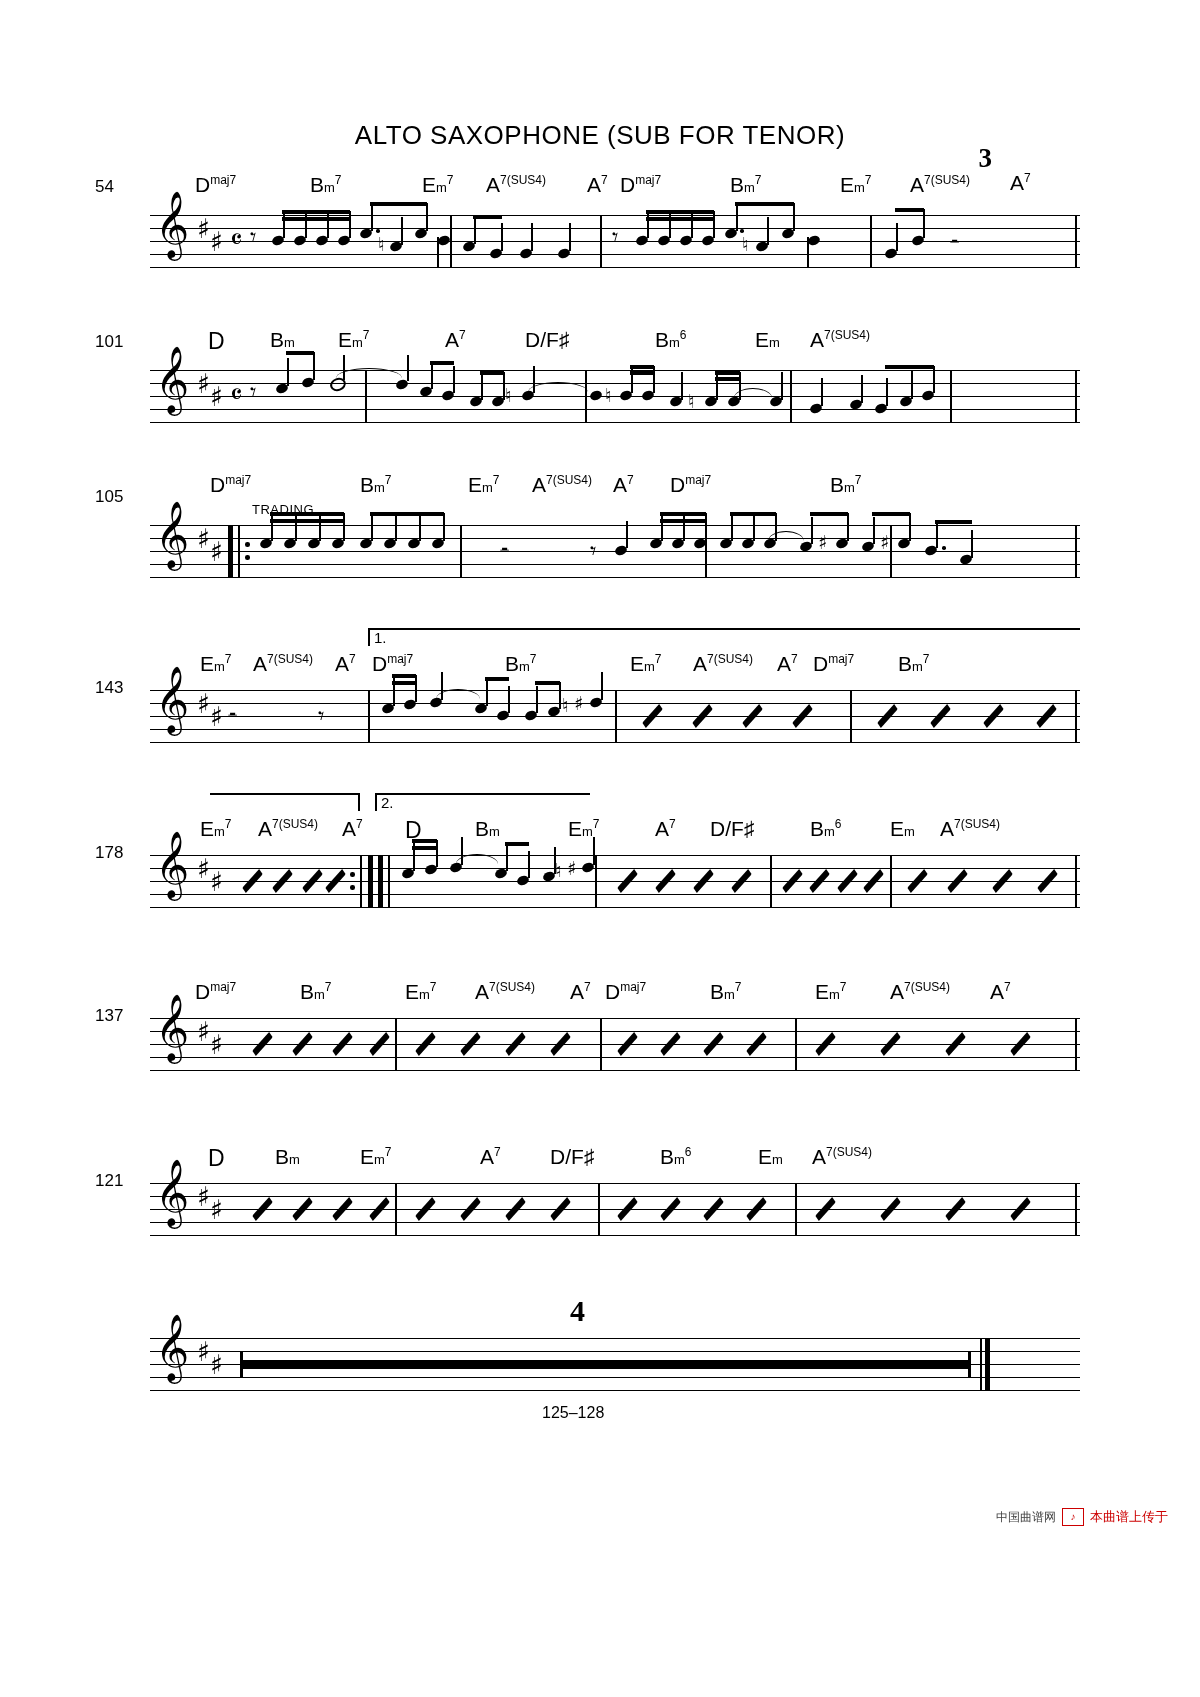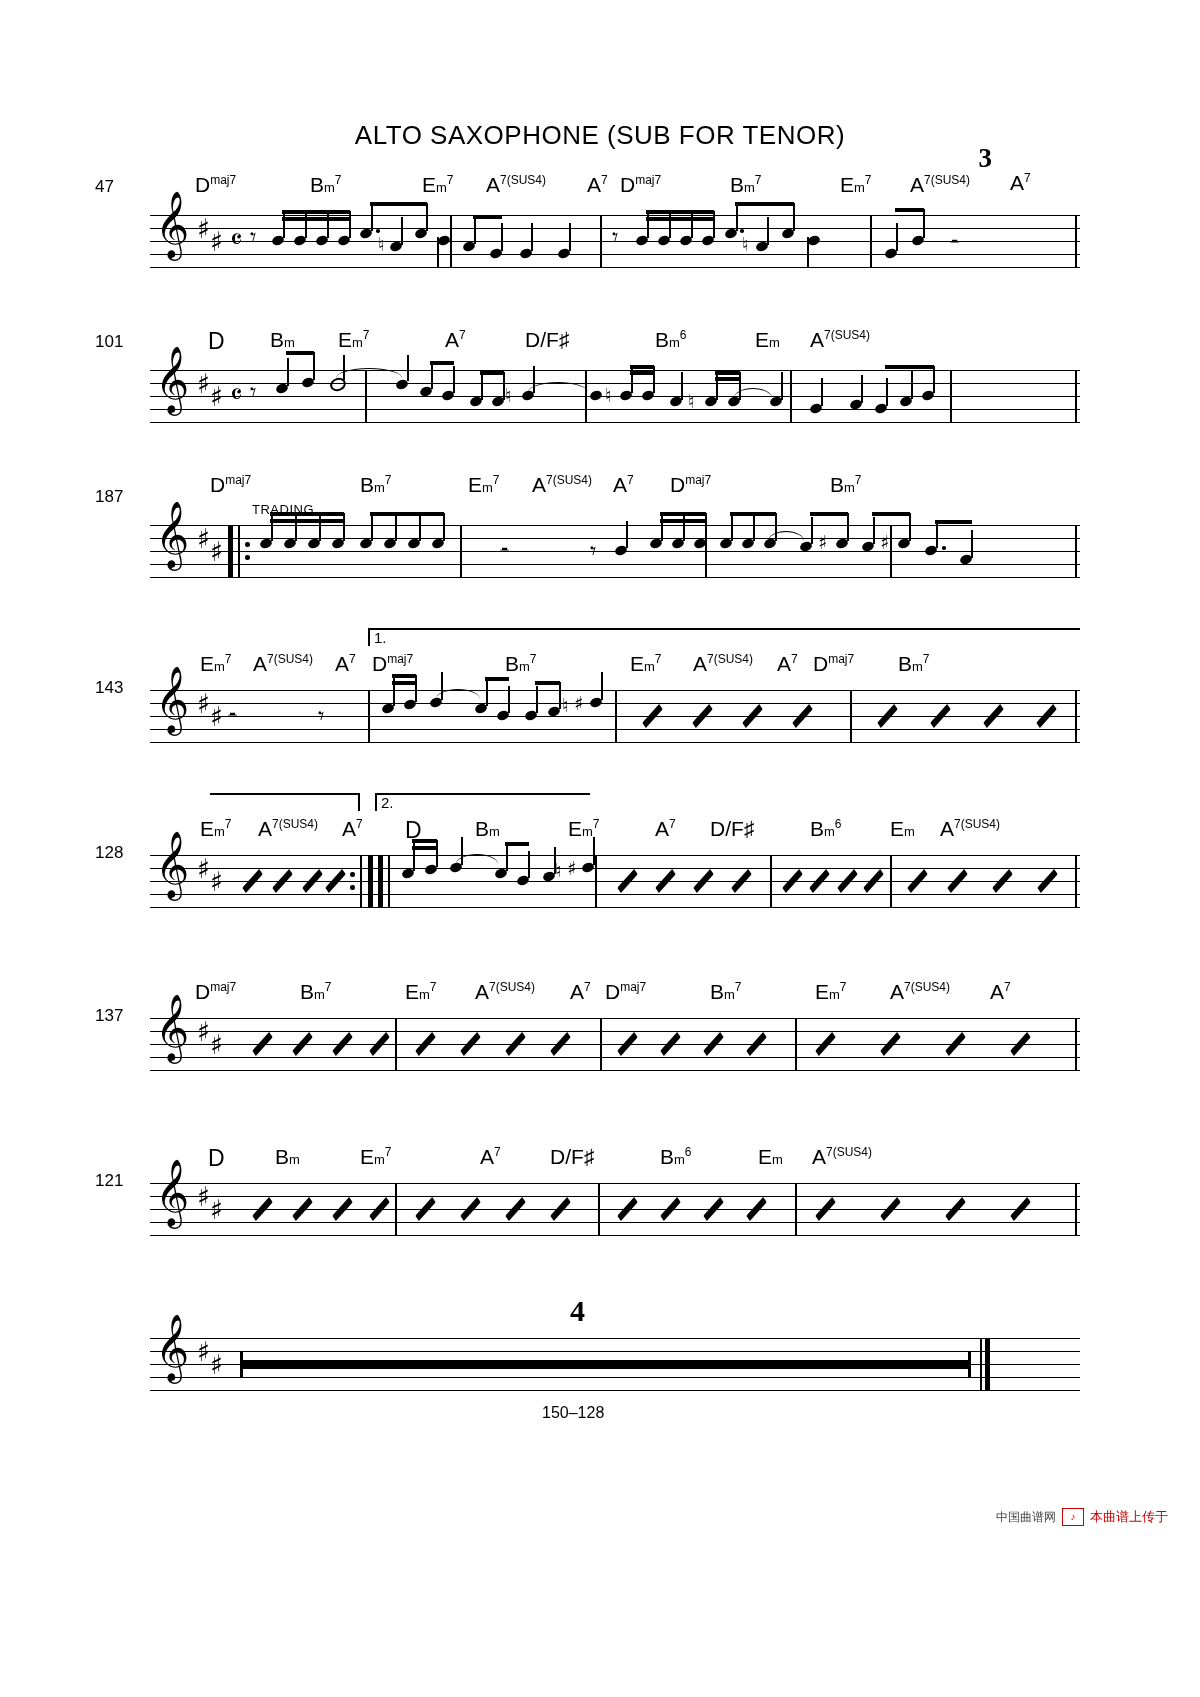--- a/index.html
+++ b/index.html
@@ -279,21 +279,21 @@
 </style>
 </head>
 <body>
 
 <div class="page">
 
   <div class="title">ALTO SAXOPHONE (SUB FOR TENOR)</div>
   <div class="page-num">3</div>
 
   <div class="system" style="top:215px;">
-    <div class="measure-num" style="left:-55px; top:-38px;">47</div>
+    <div class="measure-num" style="left:-55px; top:-38px;">54</div>
     <div class="staff">
       <div class="line"></div>
         <div class="line"></div>
         <div class="line"></div>
         <div class="line"></div>
         <div class="line"></div>
     </div>
     <div class="clef" style="left:5px; top:-20px;">𝄞</div>
     <div class="keysig" style="left:47px; top:0px;">♯</div>
     <div class="keysig" style="left:60px; top:13px;">♯</div>
@@ -471,21 +471,21 @@
     <div class="nh" style="left:725px; top:34px;"></div>
       <div class="stem" style="left:736px; top:8px; height:28px;"></div>
     <div class="nh" style="left:750px; top:27px;"></div>
       <div class="stem" style="left:761px; top:1px; height:28px;"></div>
     <div class="nh" style="left:772px; top:21px;"></div>
       <div class="stem" style="left:783px; top:-4px; height:27px;"></div>
     <div class="beam" style="left:735px; top:-5px; width:49px;"></div>
   </div>
 
   <div class="system" style="top:525px;">
-    <div class="measure-num" style="left:-55px; top:-38px;">187</div>
+    <div class="measure-num" style="left:-55px; top:-38px;">105</div>
     <div class="staff">
       <div class="line"></div>
         <div class="line"></div>
         <div class="line"></div>
         <div class="line"></div>
         <div class="line"></div>
     </div>
     <div class="clef" style="left:5px; top:-20px;">𝄞</div>
     <div class="keysig" style="left:47px; top:0px;">♯</div>
     <div class="keysig" style="left:60px; top:13px;">♯</div>
@@ -644,21 +644,21 @@
     <div class="slash" style="left:545px; top:14px;"></div>
     <div class="slash" style="left:595px; top:14px;"></div>
     <div class="slash" style="left:645px; top:14px;"></div>
     <div class="slash" style="left:730px; top:14px;"></div>
     <div class="slash" style="left:783px; top:14px;"></div>
     <div class="slash" style="left:836px; top:14px;"></div>
     <div class="slash" style="left:889px; top:14px;"></div>
   </div>
 
   <div class="system" style="top:855px;">
-    <div class="measure-num" style="left:-55px; top:-12px;">128</div>
+    <div class="measure-num" style="left:-55px; top:-12px;">178</div>
     <div class="staff">
       <div class="line"></div>
         <div class="line"></div>
         <div class="line"></div>
         <div class="line"></div>
         <div class="line"></div>
     </div>
     <div class="clef" style="left:5px; top:-20px;">𝄞</div>
     <div class="keysig" style="left:47px; top:0px;">♯</div>
     <div class="keysig" style="left:60px; top:13px;">♯</div>
@@ -847,21 +847,21 @@
         <div class="line"></div>
     </div>
     <div class="clef" style="left:5px; top:-20px;">𝄞</div>
     <div class="keysig" style="left:47px; top:0px;">♯</div>
     <div class="keysig" style="left:60px; top:13px;">♯</div>
 
     <div class="mm-cap" style="left:90px; top:13px;"></div>
     <div class="mm-rest" style="left:90px; top:22px; width:730px;"></div>
     <div class="mm-cap" style="left:818px; top:13px;"></div>
     <div class="mm-num" style="left:420px; top:-44px;">4</div>
-    <div class="mm-range" style="left:392px; top:66px;">150–128</div>
+    <div class="mm-range" style="left:392px; top:66px;">125–128</div>
 
     <div class="endbar" style="left:830px;">
         <i class="thin"></i>
         <i class="thick"></i>
       </div>
   </div>
 
   <div class="footer">
     <span>中国曲谱网</span>
     <span class="logo">♪</span>

